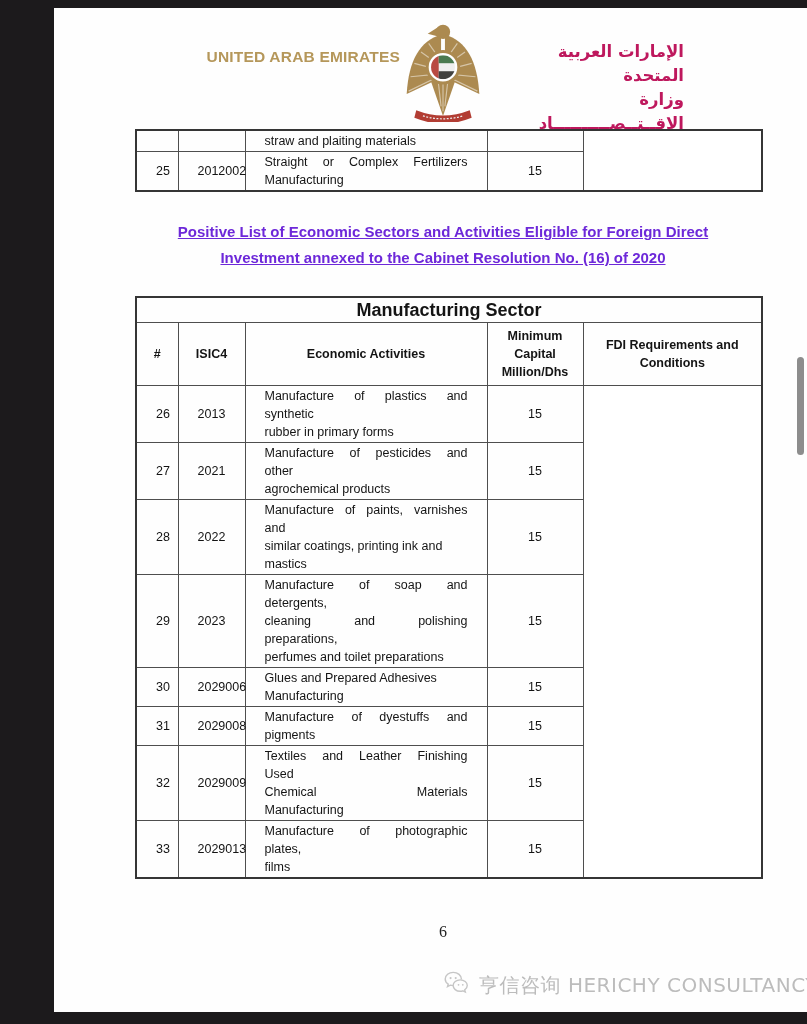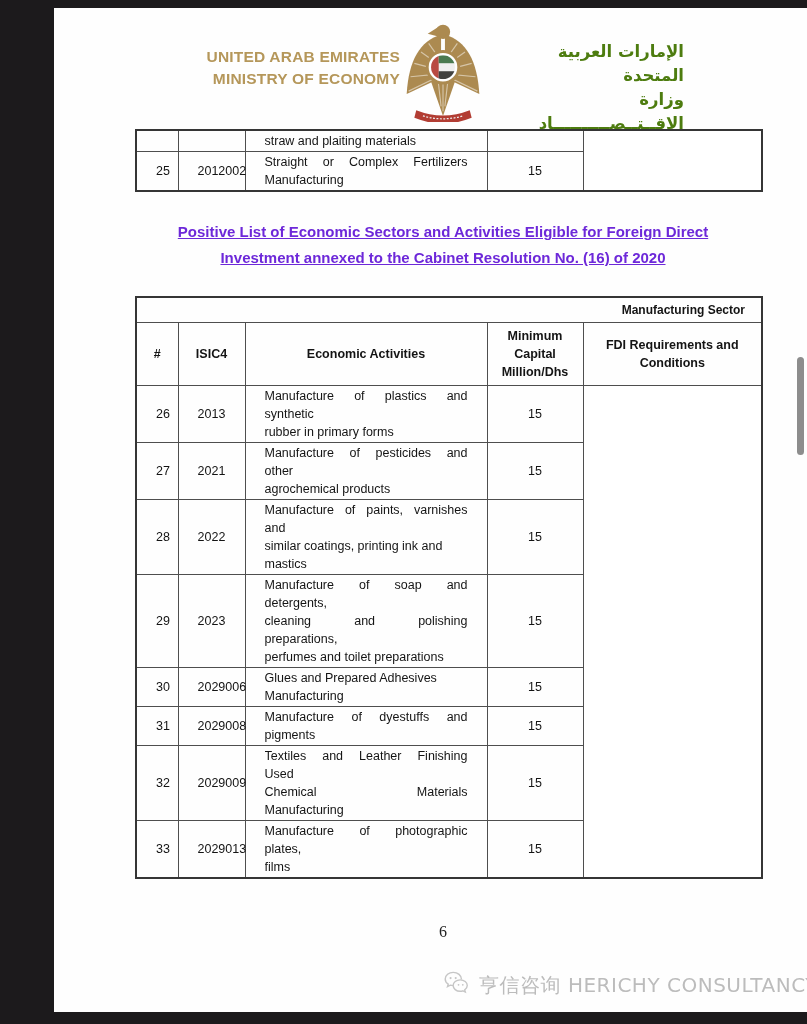--- a/index.html
+++ b/index.html
@@ -7,36 +7,36 @@
   body { font-family:"Liberation Sans", sans-serif; background:#1c1a1c; position:relative; overflow:hidden; }
 
   .frame { position:absolute; inset:0; background:#1c1a1c; }
   .page  { position:absolute; left:16px; top:8px; width:778px; height:1004px; background:#fefefe; color:#1a1a1a;margin-left:38px; }
 
   
   .doc-header { position:absolute; top:14px; left:0; width:100%; height:108px; }
   .org-en { position:absolute; top:24px; left:60px; width:286px; text-align:right;
             font-weight:bold; font-size:15.5px; line-height:22px; color:#b5975a; letter-spacing:.2px; }
   .org-ar { position:absolute; top:18px; left:440px; width:190px; direction:rtl; text-align:right;
-            font-weight:bold; font-size:16.5px; line-height:24px; color:#4d7c0f;
+            font-weight:bold; font-size:16.5px; line-height:24px; color:#be185d;
             font-family:"DejaVu Sans", sans-serif; }
   .emblem { position:absolute; top:0; left:346px; width:86px; height:100px; }
 
   
   .doc-table { border-collapse:collapse; table-layout:fixed; width:626px;
                font-size:12.5px; line-height:18px; color:#141414; }
   .doc-table td, .doc-table th { border:1px solid #4e4e4e; vertical-align:middle; padding:1px 19px; }
   .doc-table { border:2px solid #353535; }
   .tbl-wrap-top  { position:absolute; left:81px; top:121px; }
   .tbl-wrap-main { position:absolute; left:81px; top:288px; }
   .cell-c { text-align:center; }
   .cell-act { vertical-align:middle; padding:1px 5px; }
   .cell-act .line { text-align:left; white-space:nowrap; overflow:hidden; }
   .cell-act .line.j { text-align:justify; text-align-last:justify; white-space:normal; }
-  .sector-row th { font-size:12px; font-weight:bold; text-align:right; padding:3px 16px; }
+  .sector-row th { font-size:18px; font-weight:bold; text-align:center; padding:3px 16px; }
   .col-head th { font-weight:bold; text-align:center; white-space:pre-line; padding:4px 2px; font-size:12.5px; }
   .fdi-empty { background:#fff; }
 
   
   .doc-title { position:absolute; top:211px; left:0; width:100%; text-align:center;
                font-weight:bold; font-size:15px; line-height:26px; color:#6d28d9; }
   .doc-title span { text-decoration:underline; }
 
   
   .page-number { position:absolute; top:915px; left:0; width:100%; text-align:center;
@@ -53,21 +53,20 @@
 </style>
 </head>
 <body>
 
 <div class="frame">
   <div class="page">
 
     <div class="doc-header">
       <div class="org-en">
         <div>UNITED ARAB EMIRATES</div>
-        <div>MINISTRY OF ECONOMY</div>
       </div>
       <div class="emblem">
         <svg viewBox="0 0 90 104" width="86" height="100">
           <g fill="#ac8a50">
             <circle cx="45" cy="10" r="7.5"></circle>
             <path d="M40 5 L29 12 L41 15 Z"></path>
             <path d="M43 13 C21 19 9 40 7 75 L43 58 Z"></path>
             <path d="M47 13 C69 19 81 40 83 75 L47 58 Z"></path>
             <path d="M30 55 L45 98 L60 55 Z"></path>
           </g>

